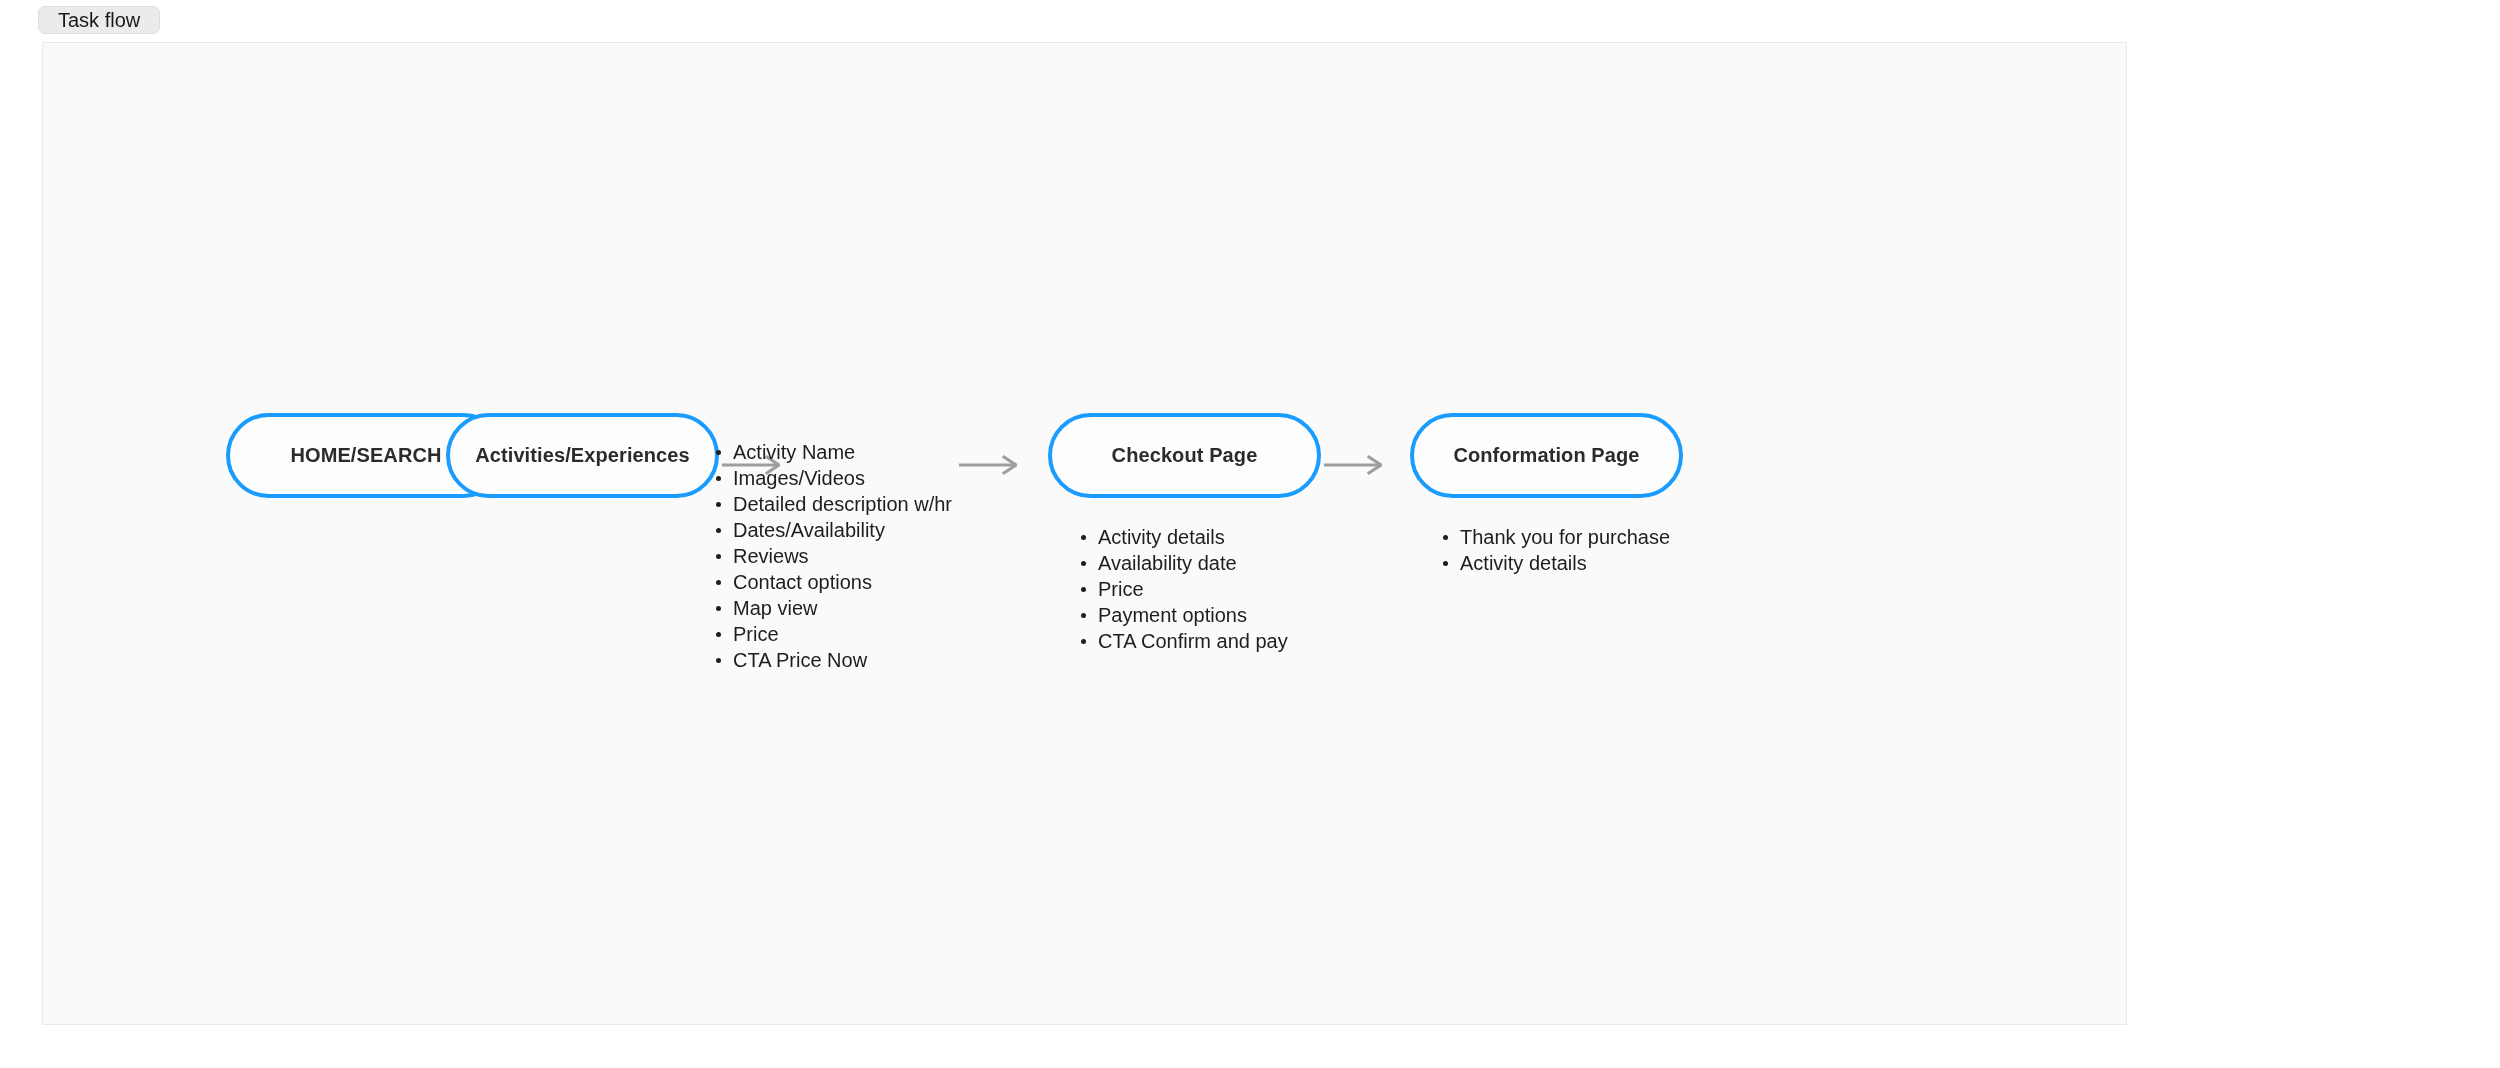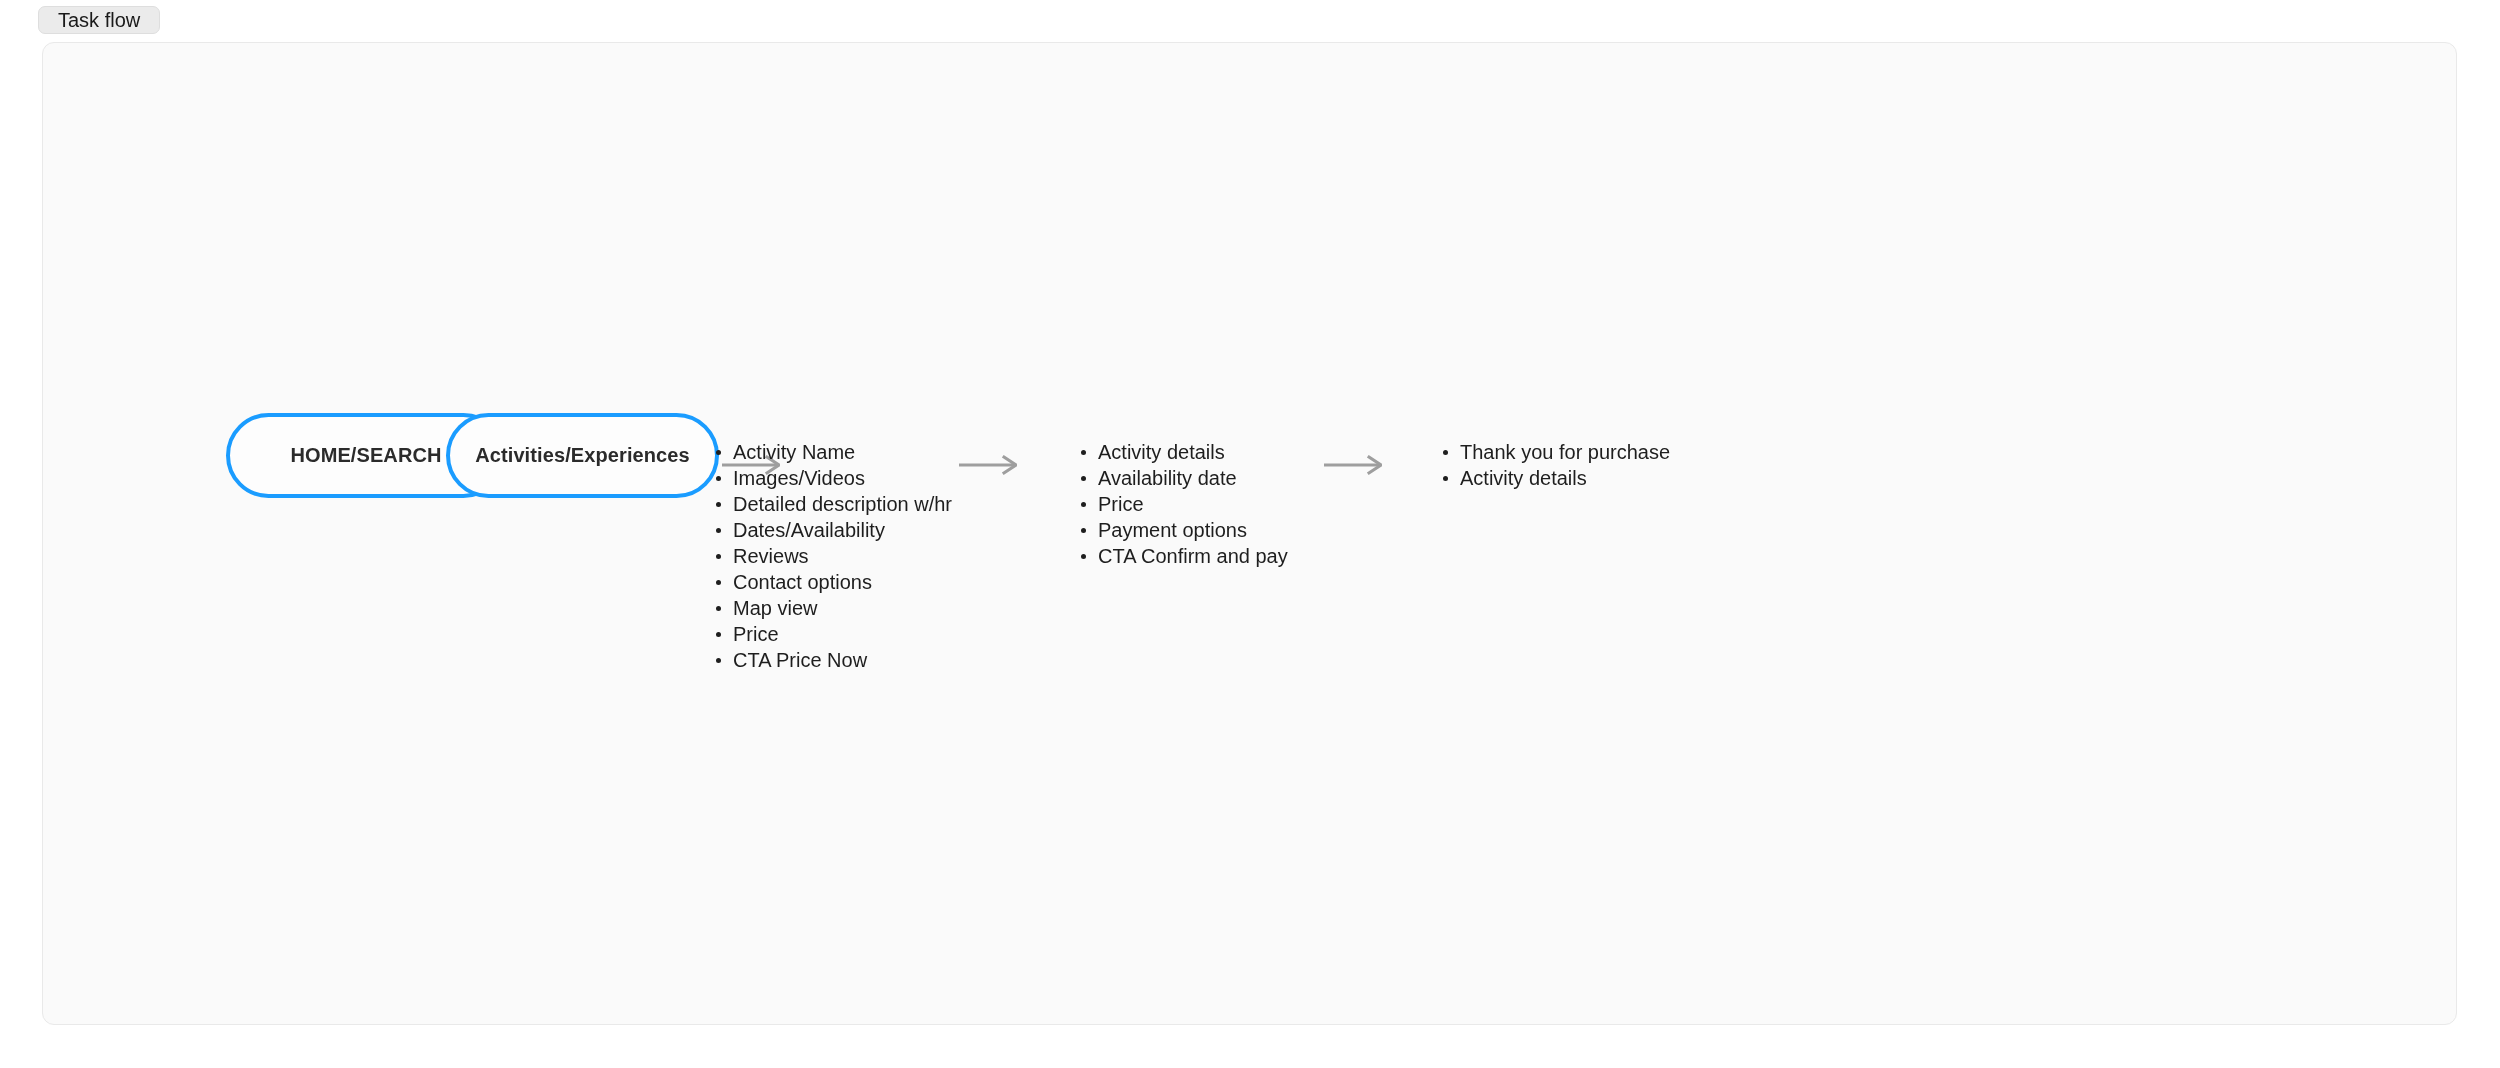--- a/index.html
+++ b/index.html
@@ -34,25 +34,25 @@
     color: #1a1a1a;
     white-space: nowrap;
     box-sizing: border-box;
   }
 
   
   .canvas-frame {
     position: absolute;
     left: 42px;
     top: 42px;
-    width: 2415px;
+    width: 2085px;
     height: 983px;
     background: #fafafa;
     border: 1px solid #e9e9e9;
-    border-radius: 12px;
+    border-radius: 0;
     box-sizing: border-box;
     overflow: hidden;
   }
 
   
   .flow {
     position: absolute;
     left: 0;
     top: 0;
     width: 100%;
@@ -170,28 +170,34 @@
           <li>Detailed description w/hr</li>
           <li>Dates/Availability</li>
           <li>Reviews</li>
           <li>Contact options</li>
           <li>Map view</li>
           <li>Price</li>
           <li>CTA Price Now</li>
         </ul>
       </div>
       <div class="flow-col" style="left: 1005px; width: 273px;">
+        <div class="node" style="border-color: rgb(26, 156, 255);">
+          <div class="node-label">Checkout Page</div>
+        </div>
         <ul class="node-list" style="margin-left: 28px;">
           <li>Activity details</li>
           <li>Availability date</li>
           <li>Price</li>
           <li>Payment options</li>
           <li>CTA Confirm and pay</li>
         </ul>
       </div>
       <div class="flow-col" style="left: 1367px; width: 273px;">
+        <div class="node" style="border-color: rgb(26, 156, 255);">
+          <div class="node-label">Conformation Page</div>
+        </div>
         <ul class="node-list" style="margin-left: 28px;">
           <li>Thank you for purchase</li>
           <li>Activity details</li>
         </ul>
       </div>
     </div>
 </div>
 
 </body></html>

